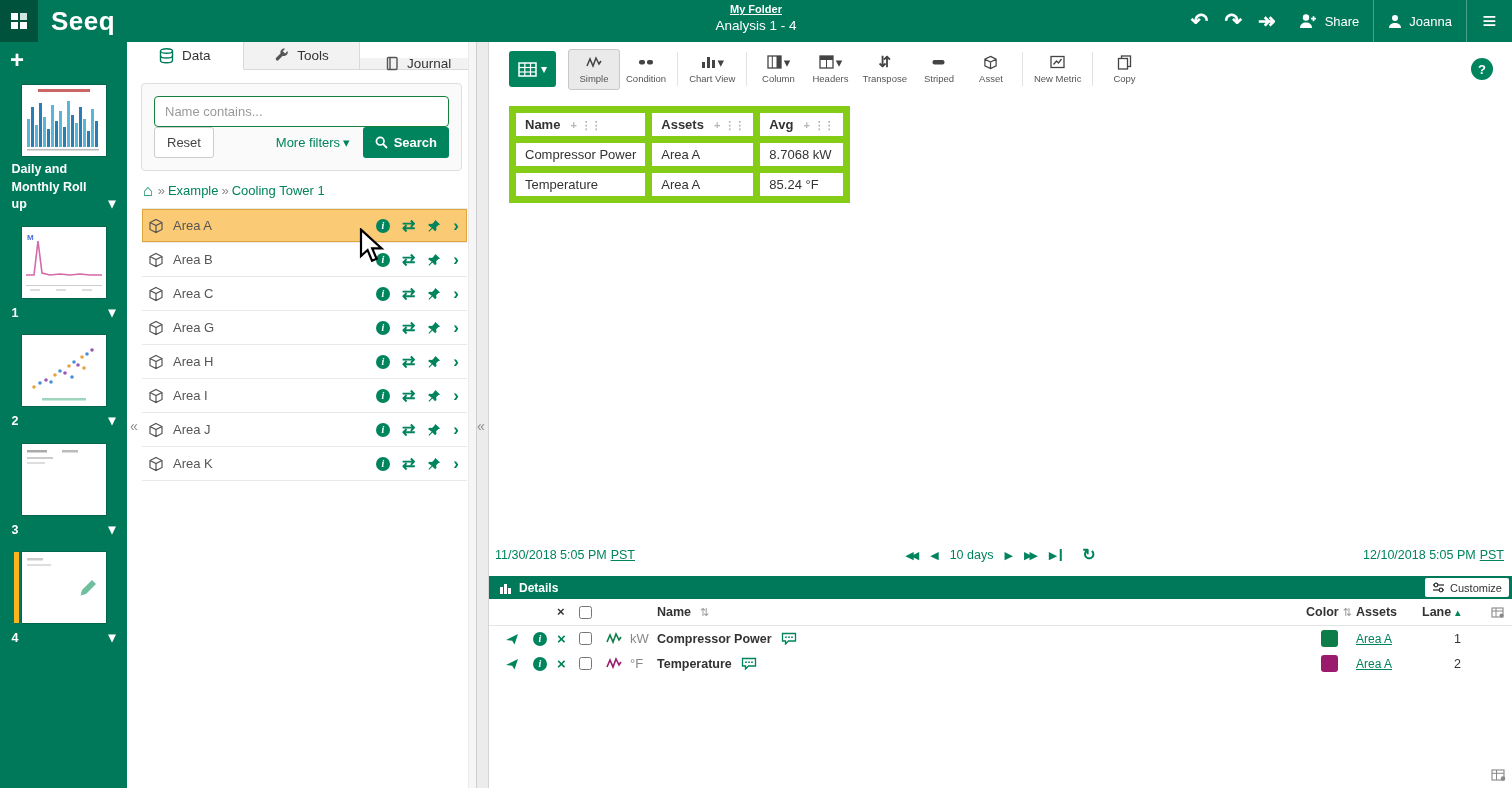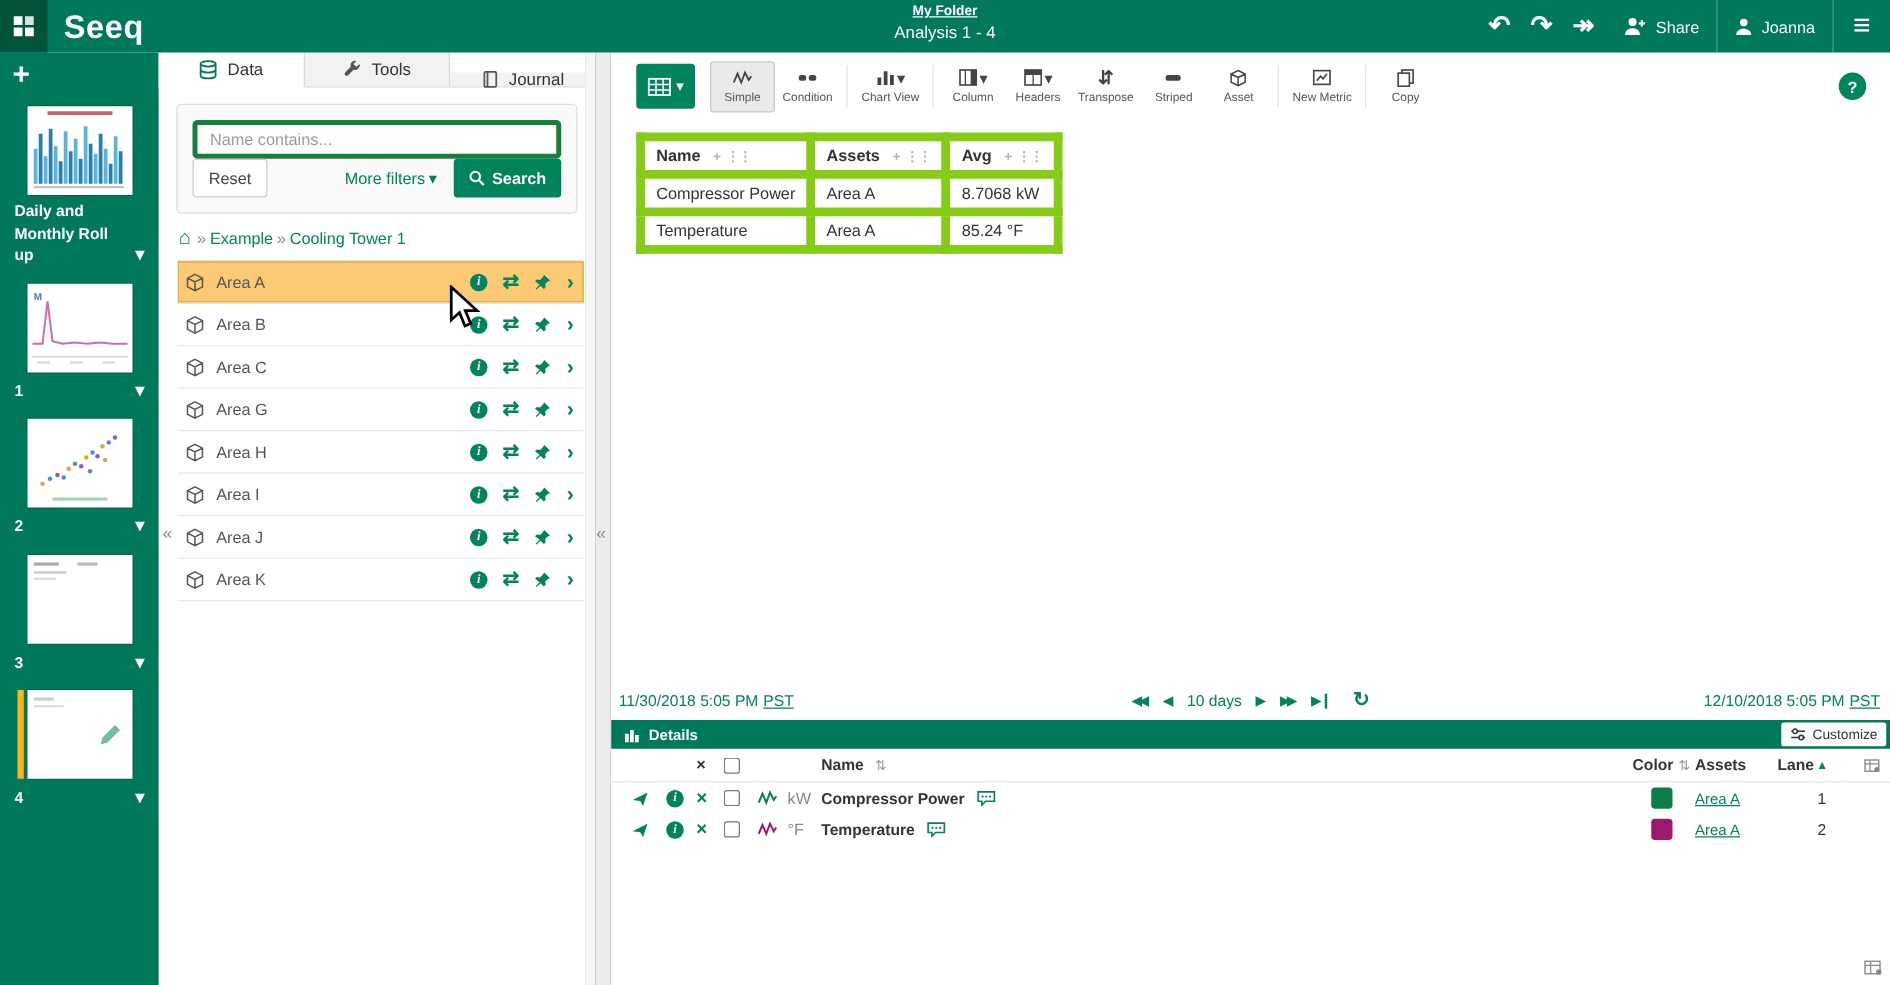--- a/index.html
+++ b/index.html
@@ -39,21 +39,21 @@
   .ws-caret { font-size:14px; cursor:pointer; padding-left:4px; }
 
   
   .data-panel { width:350px; background:#fff; flex:none; position:relative; border-right:1px solid #cfcfcf; display:flex; flex-direction:column; }
   .scroll-strip { position:absolute; right:0; top:0; bottom:0; width:8px; background:#f6f6f6; border-left:1px solid #e9e9e9; }
   .tabs { display:flex; height:28px; flex:none; border-bottom:1px solid #d9d9d9; }
   .tab { flex:1; display:flex; align-items:center; justify-content:center; gap:8px; font-size:13.5px; color:#333; background:#f2f2f2; border-right:1px solid #d9d9d9; cursor:pointer; }
   .tab:last-child { border-right:none;margin-top:16px; }
   .tab.active { background:#fff; margin-bottom:-1px; border-bottom:1px solid #fff; }
   .search-card { margin:13px 14px 0 14px; background:#fafafa; border:1px solid #ddd; border-radius:4px; padding:12px; flex:none; }
-  .search-input { width:100%; height:31px; border:4px solid #15803d; border-radius:4px; padding:0 10px; font-size:13px; color:#555; font-family:"Liberation Sans",sans-serif; background:#fff; }
+  .search-input { width:100%; height:31px; border:1px solid #15803d; border-radius:4px; padding:0 10px; font-size:13px; color:#555; font-family:"Liberation Sans",sans-serif; background:#fff; }
   .search-input::placeholder { color:#9a9a9a; }
   .search-row2 { display:flex; }
   .reset-btn { background:#fff; border:1px solid #ccc; border-radius:3px; padding:6px 12px; font-size:13px; color:#444; cursor:pointer; font-family:inherit; }
   .more-filters { margin-left:auto; color:#00845d; font-size:13px; margin-right:13px; cursor:pointer; display:flex; align-items:center; gap:3px; }
   .search-btn { background:#00845d; color:#fff; border:none; border-radius:3px; padding:0 12px; height:31px; font-size:13px; font-weight:bold; display:flex; align-items:center; gap:6px; cursor:pointer; font-family:inherit; }
   .breadcrumb { display:flex; align-items:center; gap:2px; padding:12px 16px 8px 16px; font-size:13px; flex:none; }
   .crumb-home { color:#00845d; font-size:16px; line-height:12px; cursor:pointer; margin-right:2px; }
   .crumb-sep { color:#8a8a8a; padding:0 1px; }
   .crumb-link { color:#00845d; cursor:pointer; }
   .asset-list { margin:2px 9px 0 15px; border-top:1px solid #e9e9e9; flex:none; }
@@ -84,21 +84,21 @@
 
   .content { flex:1; padding:16px 0 0 20px; overflow:hidden; }
   table.simple { border-collapse:collapse; font-size:13px; color:#333; }
   .simple th, .simple td { border:7px solid #84cc16; padding:4px 9px; text-align:left; font-weight:normal; height:24px; }
   .simple th { font-weight:bold; white-space:nowrap; }
   .simple td { white-space:nowrap; }
   .hdr-tools { color:#b5b5b5; font-size:11px; margin-left:10px; cursor:grab; }
   .hdr-tools .grip { letter-spacing:-1px; margin-left:4px; }
 
   
-  .datebar { height:26px; display:flex; align-items:center; padding:0 8px 0 6px; color:#00845d; font-size:12.5px; position:relative; flex:none; margin-bottom:2px;gap:24px; }
+  .datebar { height:26px; display:flex; align-items:flex-start; padding:0 8px 0 6px; color:#00845d; font-size:12.5px; position:relative; flex:none; margin-bottom:2px;gap:24px; }
   .tz-link { text-decoration:underline; margin-left:4px; cursor:pointer; color:#00845d; }
   .date-right { margin-left:auto; }
   .date-center { position:absolute; left:50%; transform:translateX(-50%); display:flex; align-items:center; gap:11px; }
   .db-ic { font-size:11px; cursor:pointer; line-height:12px; }
   .db-ic.dbl { letter-spacing:-3px; padding-right:3px; }
   .db-ic.to-end { border-right:2px solid #00845d; padding-right:2px; }
   .duration-link { font-size:12.5px; cursor:pointer; }
   .refresh-ic { font-size:16px; font-weight:bold; margin-left:10px; cursor:pointer; line-height:14px; }
 
   

